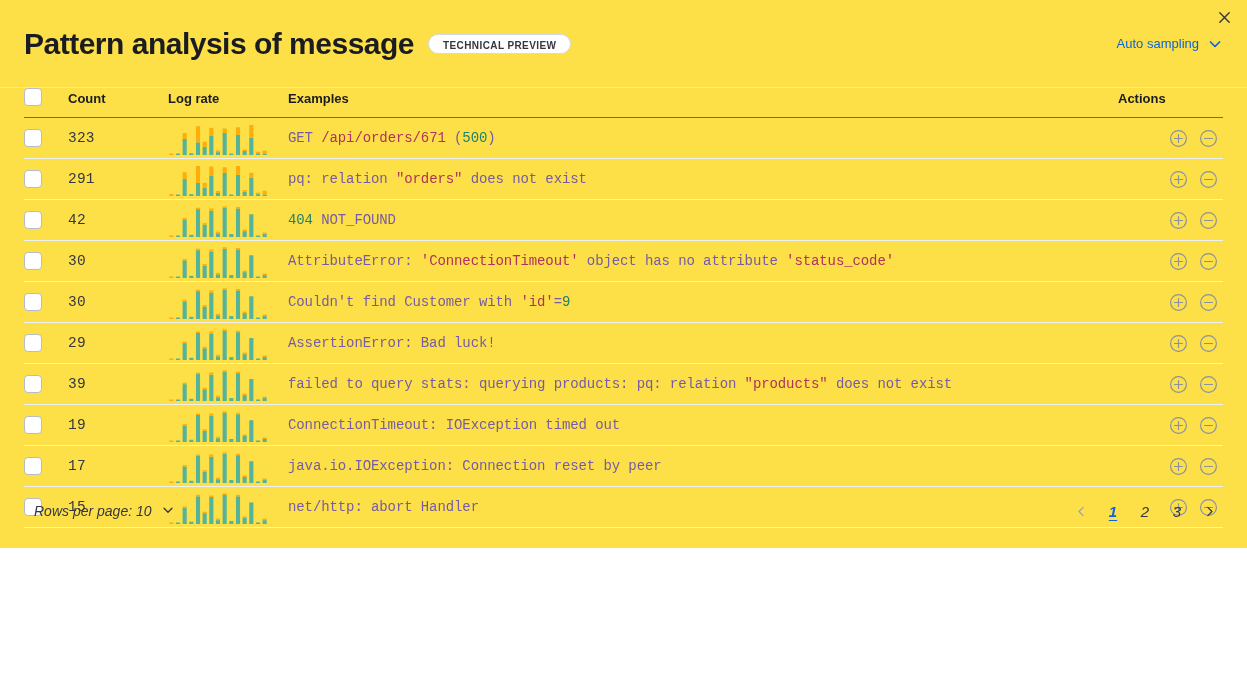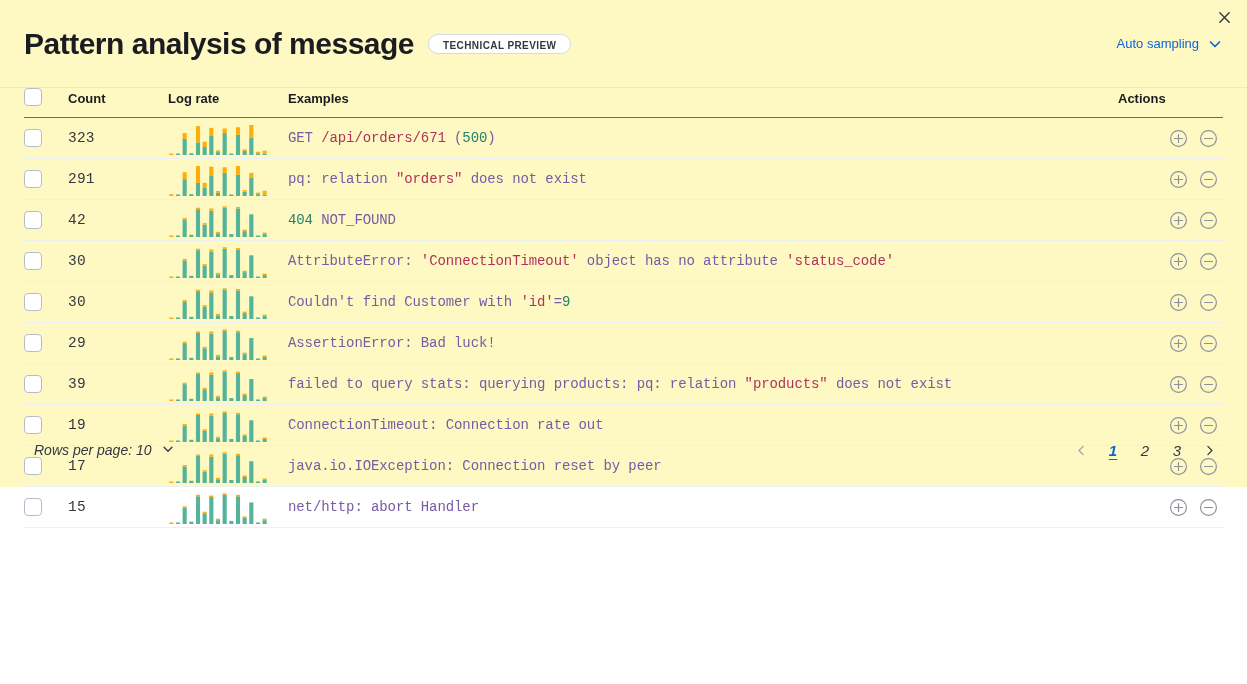--- a/index.html
+++ b/index.html
@@ -4,21 +4,21 @@
 <style>
   * { box-sizing: border-box; }
   html, body {
     margin: 0; padding: 0;
     width: 1247px; height: 684px;
     background: #ffffff;
     font-family: "Liberation Sans", sans-serif;
     color: #343741;
     overflow: hidden;
   }
-  .panel { width: 1247px; height: 487px; position: relative; background:#fef9c3; }
+  .panel { width: 1247px; height: 548px; position: relative; background:#fde047; }
 
   
   .header {
     height: 88px;
     border-bottom: 1px solid #e3e6ed;
     display: flex;
     align-items: center;
     padding: 0 24px;
     position: relative;
   }
@@ -576,21 +576,21 @@
                 <rect x="67.93" y="6.25" width="4.13" height="27.75" fill="#54b399"></rect>
                 <rect x="67.93" y="4.75" width="4.13" height="1.50" fill="#fdae0b"></rect>
                 <rect x="74.60" y="28.00" width="4.13" height="6.00" fill="#54b399"></rect>
                 <rect x="74.60" y="26.50" width="4.13" height="1.50" fill="#fdae0b"></rect>
                 <rect x="81.27" y="12.25" width="4.13" height="21.75" fill="#54b399"></rect>
                 <rect x="87.93" y="32.50" width="4.13" height="1.50" fill="#54b399"></rect>
                 <rect x="94.60" y="31.00" width="4.13" height="3.00" fill="#54b399"></rect>
                 <rect x="94.60" y="29.50" width="4.13" height="1.50" fill="#fdae0b"></rect>
               </svg>
             </td>
-            <td class="ex"><span class="tk-def">ConnectionTimeout: Connection rate out</span></td>
+            <td class="ex"><span class="tk-def">ConnectionTimeout: IOException timed out</span></td>
             <td class="actions-cell"><span class="act-icon">
                 <svg width="19" height="19" viewBox="0 0 20 20" fill="none" stroke="#8b919c" stroke-width="1.25">
                   <circle cx="10" cy="10" r="8.3"></circle>
                   <path d="M10 5.8 V14.2 M5.8 10 H14.2" stroke-linecap="round"></path>
                 </svg>
               </span><span class="act-icon">
                 <svg width="19" height="19" viewBox="0 0 20 20" fill="none" stroke="#8b919c" stroke-width="1.25">
                   <circle cx="10" cy="10" r="8.3"></circle>
                   <path d="M5.8 10 H14.2" stroke-linecap="round"></path>
                 </svg>

